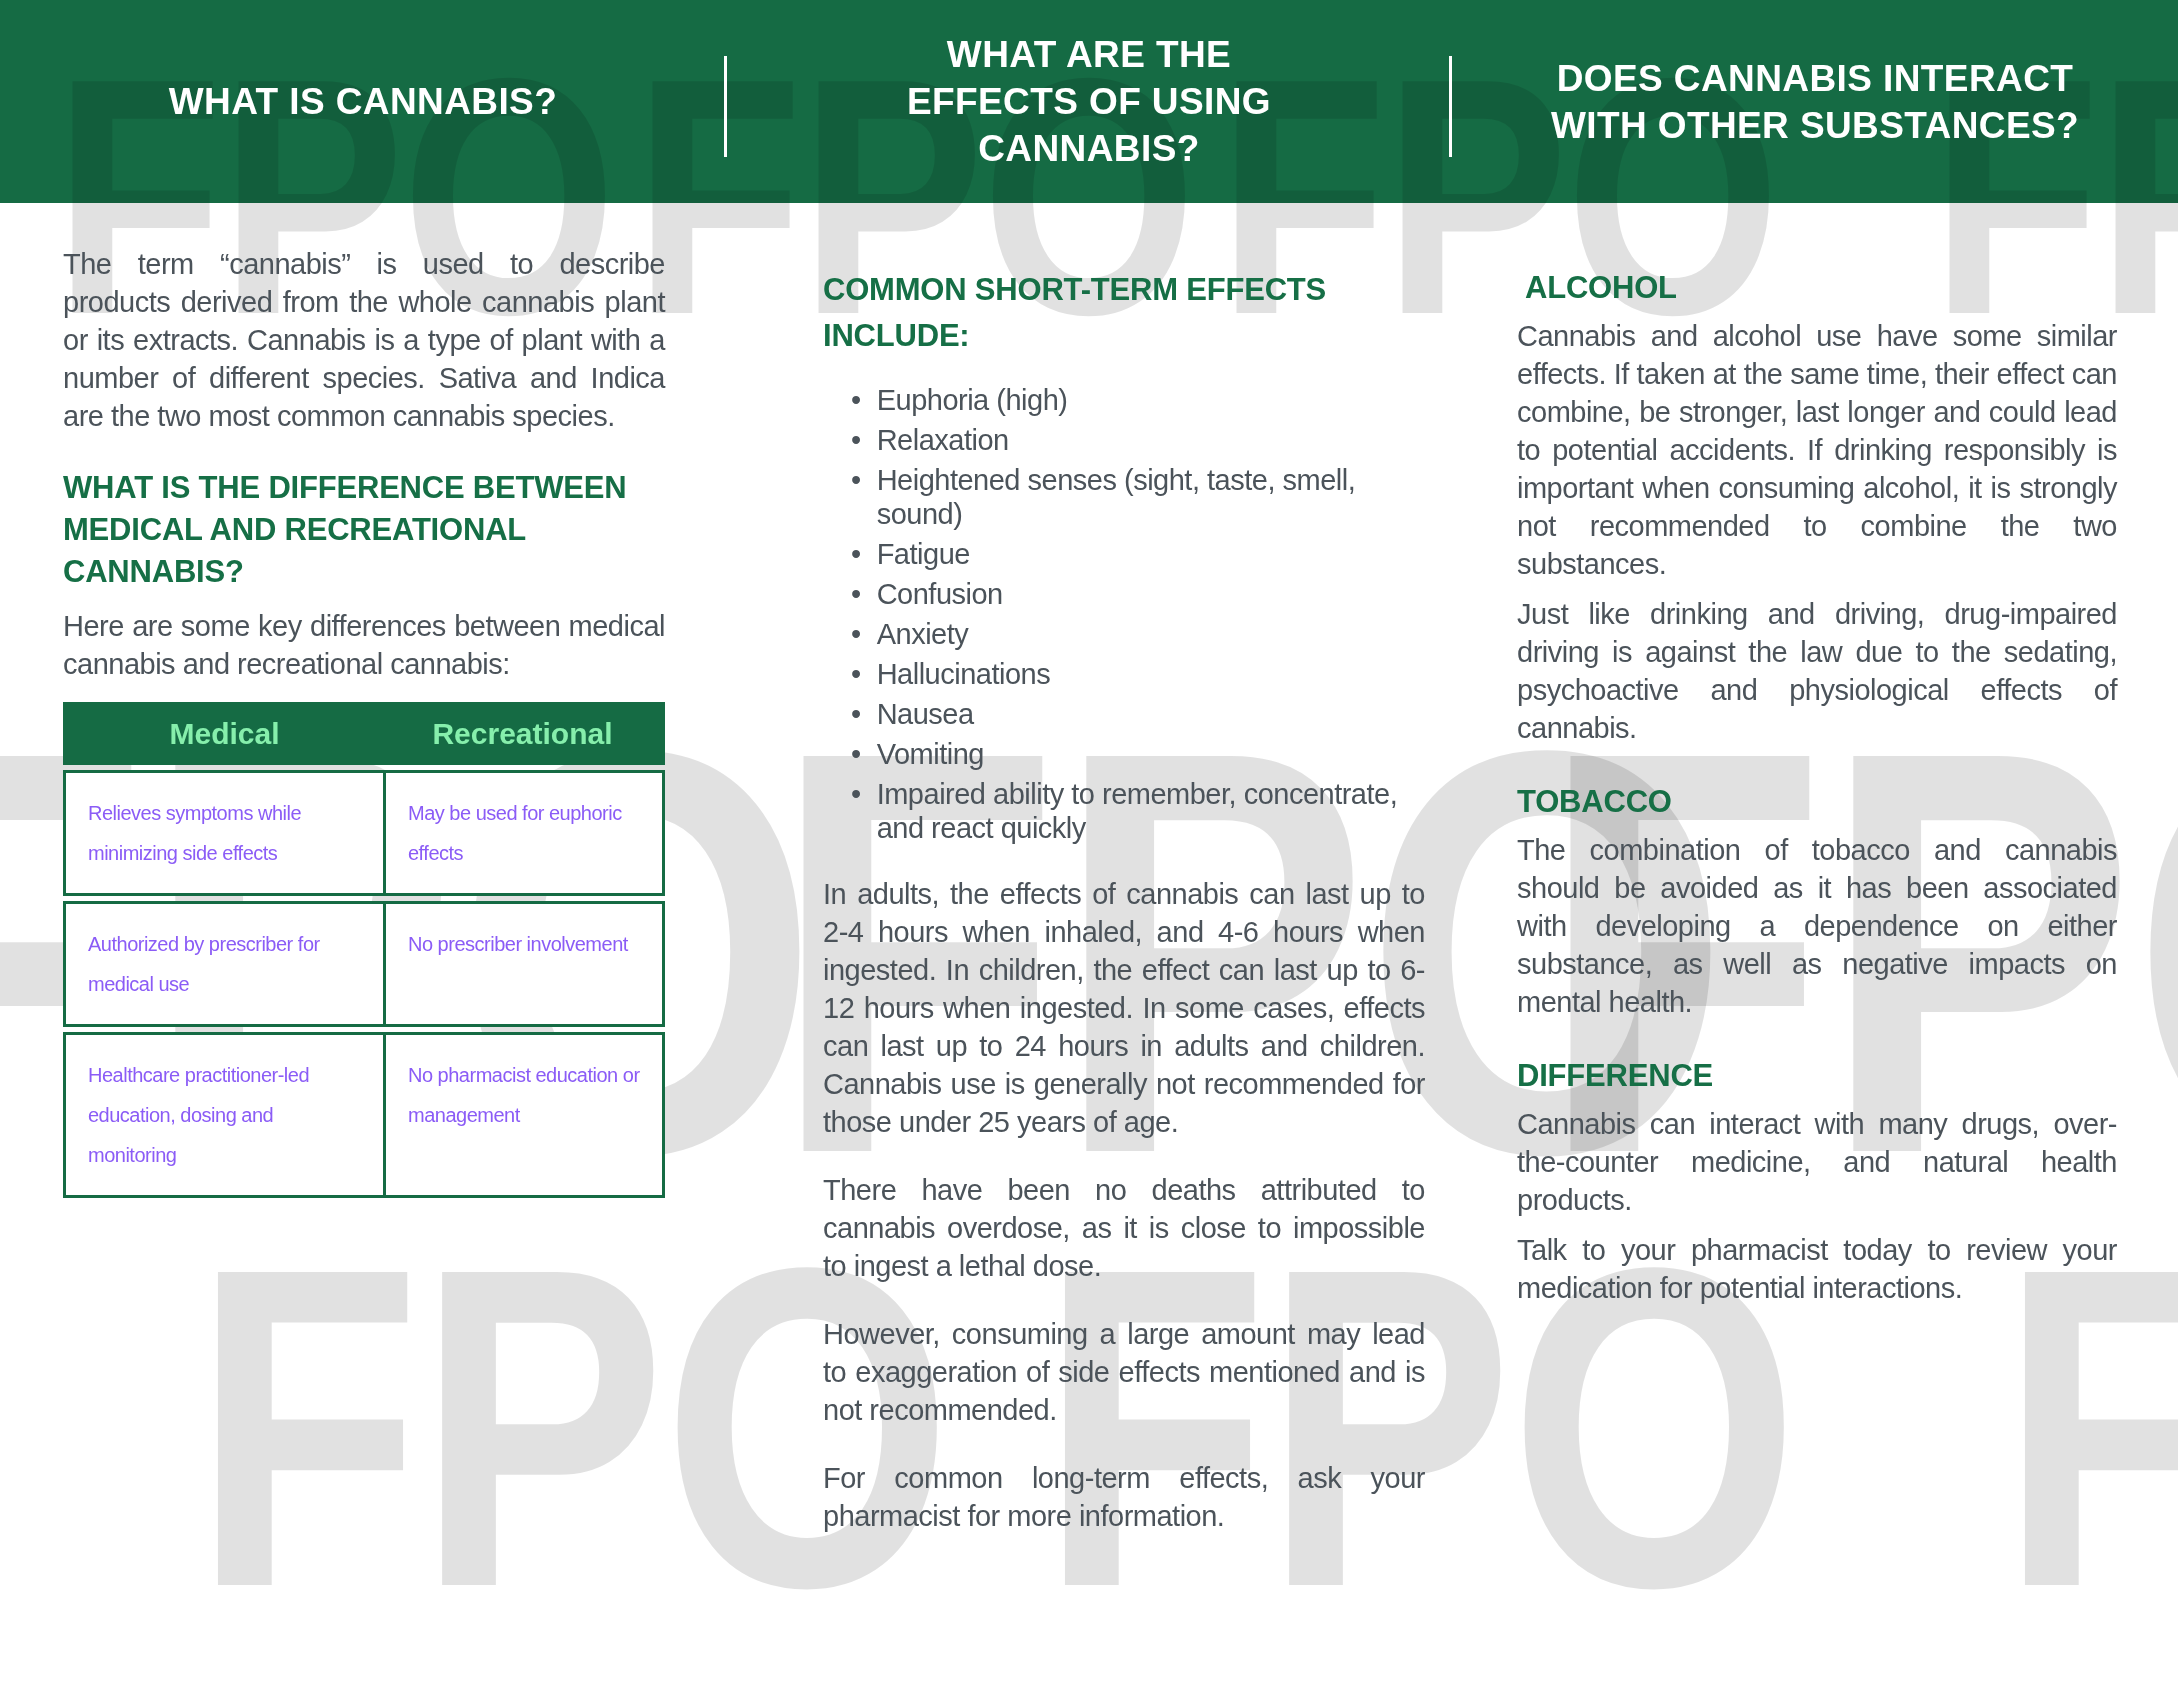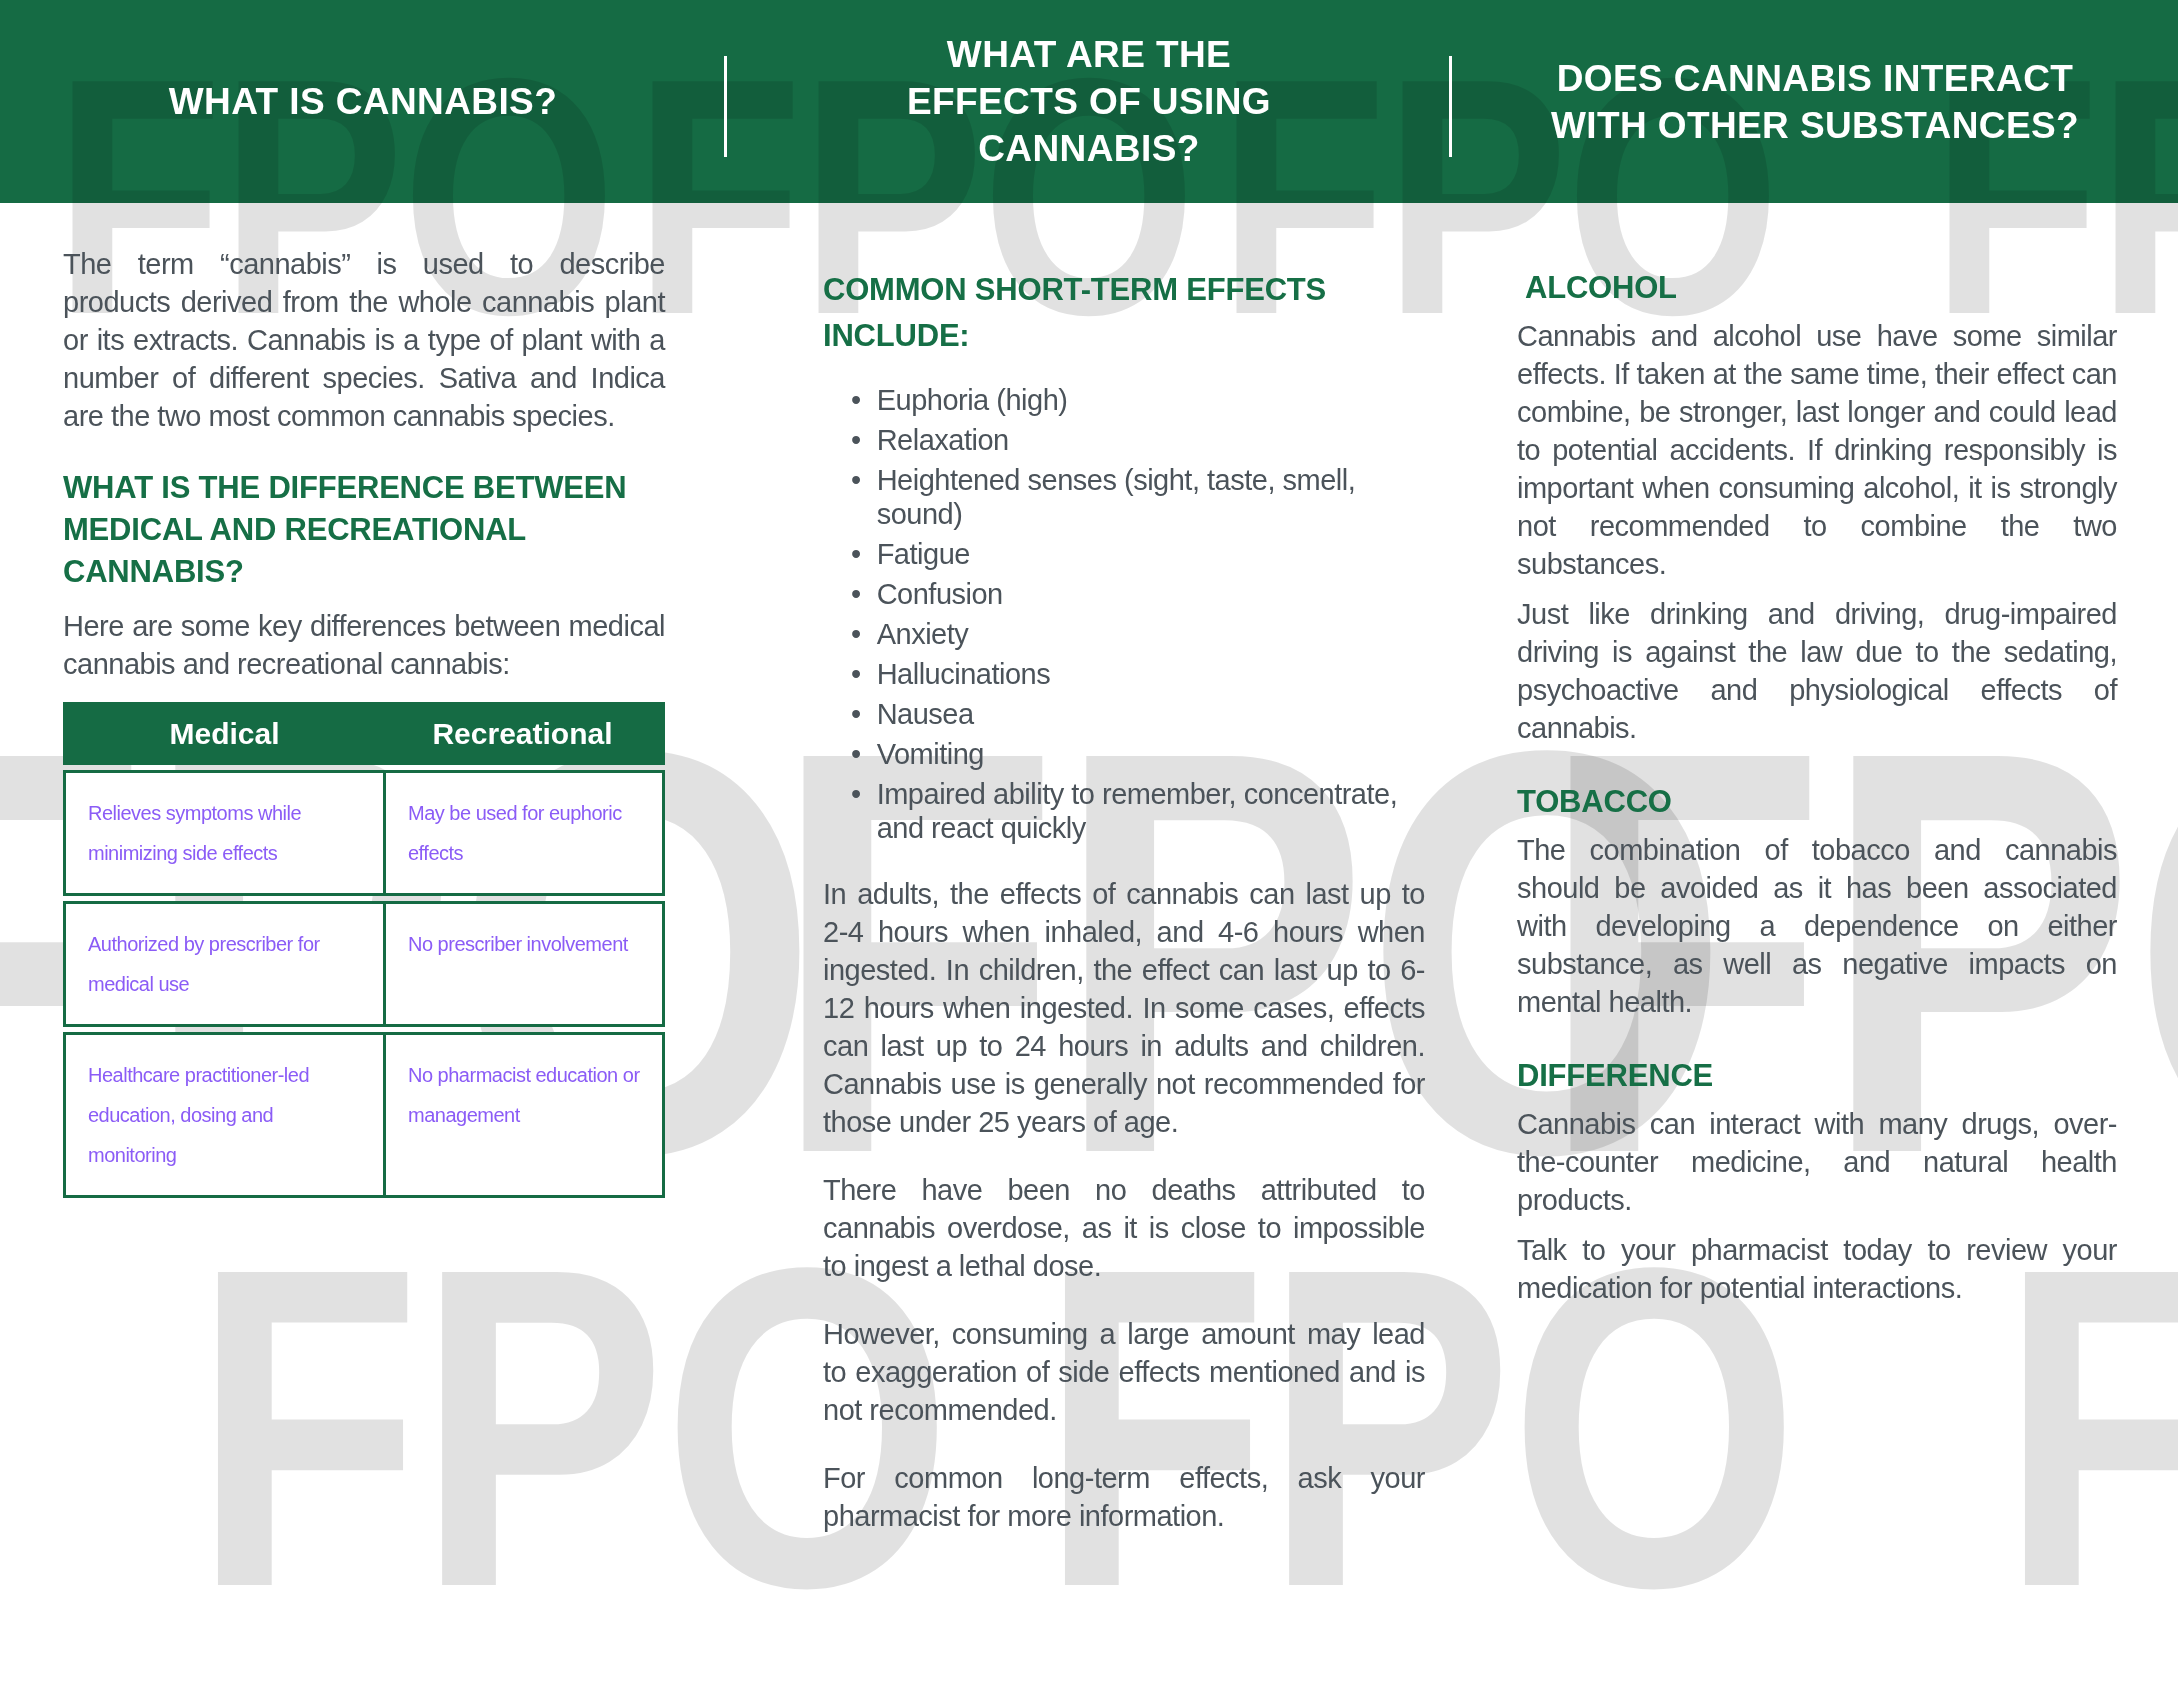--- a/index.html
+++ b/index.html
@@ -62,21 +62,21 @@
     font-size:29px; line-height:34px; letter-spacing:-0.5px; color:#4B535A;
   }
   .bullets .dot { flex:0 0 auto; }
   
   .cmp-table { margin-top:19px; width:602px; }
   .cmp-head {
     display:flex; background:#156B44; border:3px solid #156B44;
     height:57px; align-items:center; margin-bottom:5px;
   }
   .cmp-head .hcell {
-    color:#ffffff; font-weight:700; font-size:30px; text-align:center;
+    color:#86efac; font-weight:700; font-size:30px; text-align:center;
   }
   .hcell.a { width:317px; }
   .hcell.b { flex:1; }
   .cmp-row {
     display:flex; border:3px solid #156B44; background:#ffffff; margin-bottom:5px;
   }
   .cmp-row:last-child { margin-bottom:0; }
   .cmp-row .cell {
     padding:20px 20px 20px 22px; font-size:20px; line-height:40px;
     letter-spacing:-0.5px; color:#8b5cf6;

